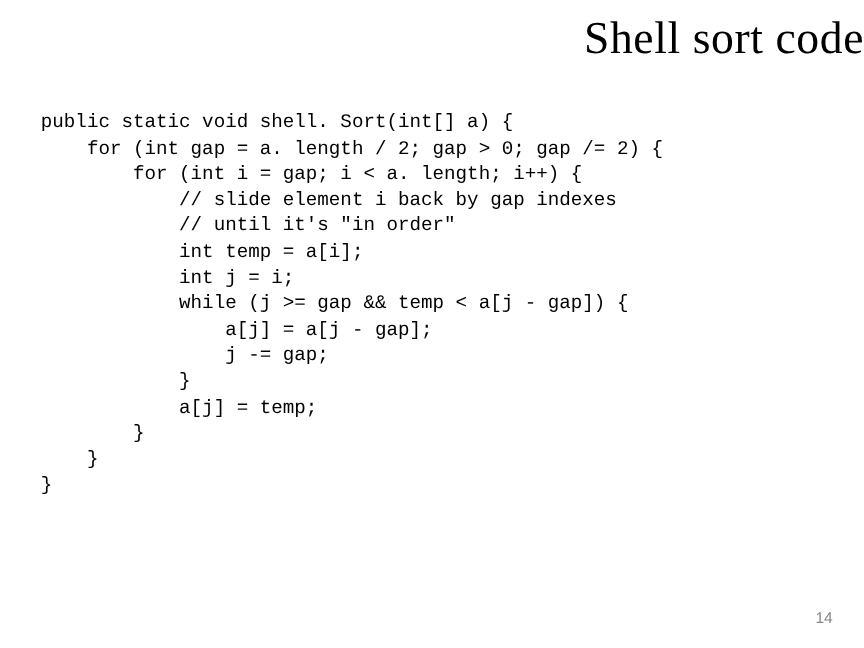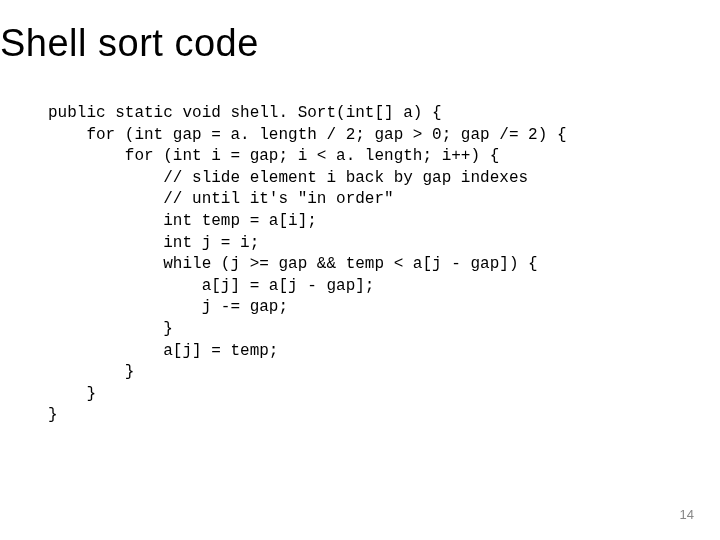--- a/index.html
+++ b/index.html
@@ -12,35 +12,36 @@
     position: relative;
     overflow: hidden;
   }
   .slide {
     width: 720px;
     height: 540px;
     position: relative;
     box-sizing: border-box;
   }
   .title {
-    text-align: left;
+    text-align: right;
     font-size: 38px;
     font-weight: 400;
     color: #000;
-    padding-top: 22px;
+    padding-top: 10px;
     margin: 0;
     letter-spacing: 0.5px;
+    font-family: Liberation Serif, serif;
   }
   .code {
     font-family: "Courier New", Courier, monospace;
     font-size: 16px;
     line-height: 1.35;
     white-space: pre;
     color: #000;
-    margin: 38px 0 0 48px;
+    margin: 38px 0 0 34px;
   }
   .pagenum {
     position: absolute;
     right: 26px;
     bottom: 18px;
     font-size: 13px;
     color: #888;
     font-family: Arial, Helvetica, sans-serif;
   }
 </style>

